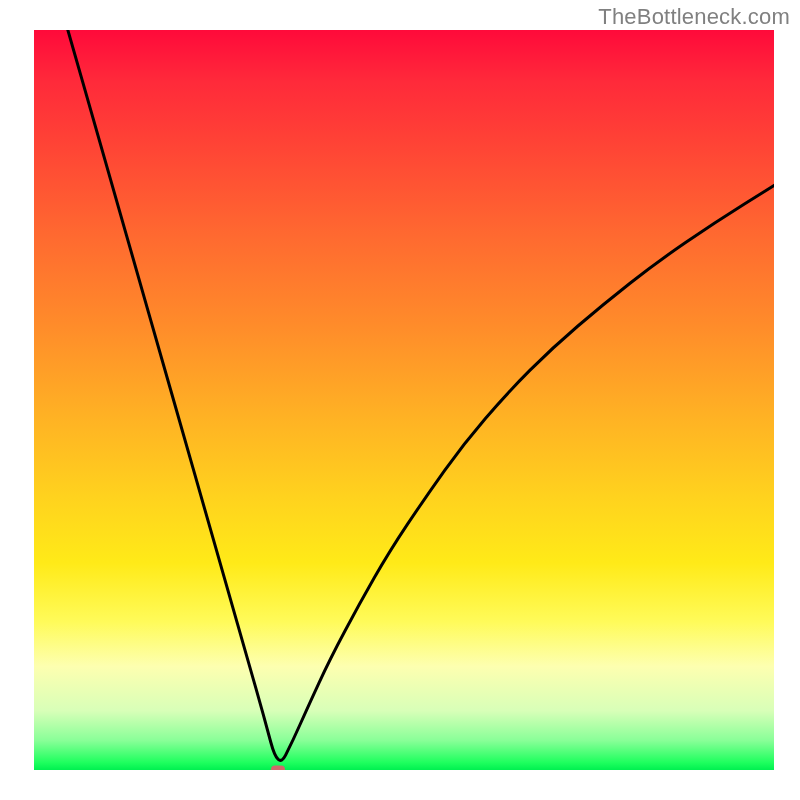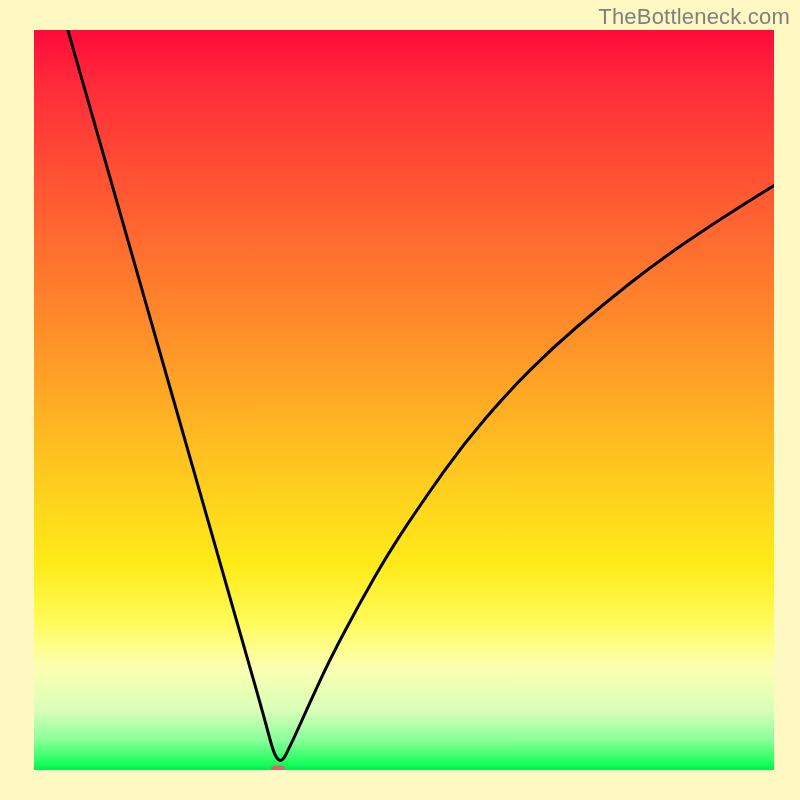--- a/index.html
+++ b/index.html
@@ -10,21 +10,21 @@
     background: #000000;
     overflow: hidden;
     font-family: Arial, Helvetica, sans-serif;
   }
   .frame {
     position: absolute;
     left: 0;
     top: 0;
     width: 800px;
     height: 800px;
-    background: #fef9c3;
+    background: #ffffff;
   }
   .plot-area {
     position: absolute;
     left: 34px;
     top: 30px;
     width: 740px;
     height: 740px;
     overflow: hidden;
   }
   .gradient-bg {

